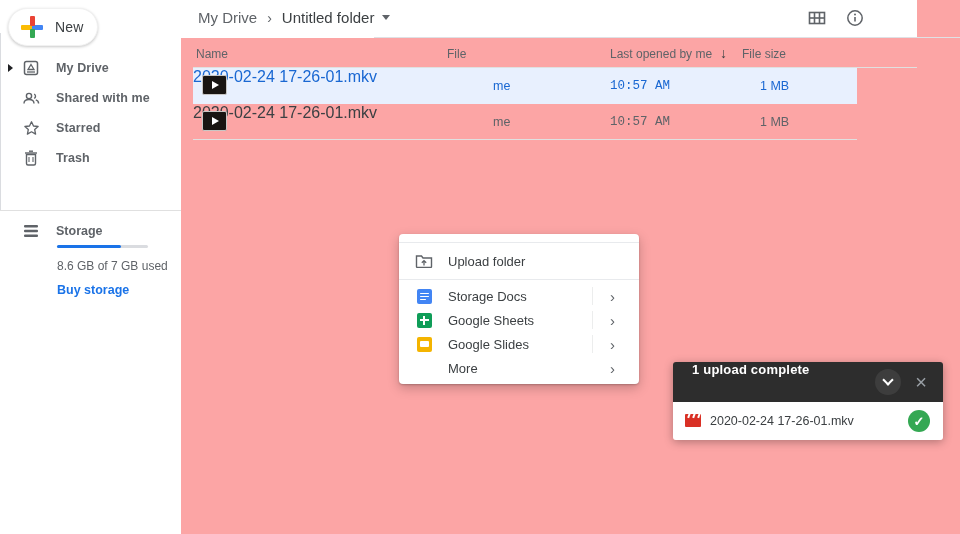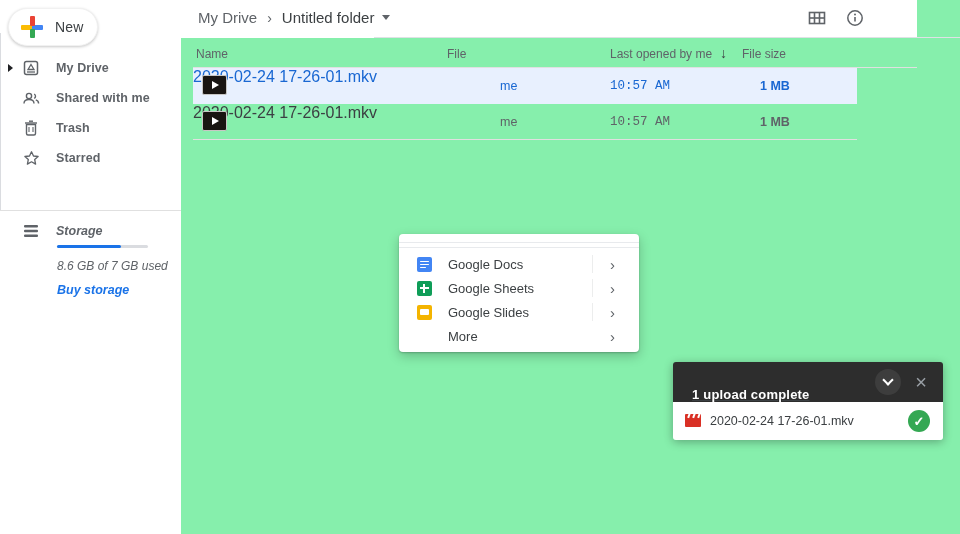--- a/index.html
+++ b/index.html
@@ -1,18 +1,18 @@
 <!DOCTYPE html>
 <html><head>
 <meta charset="utf-8">
 <style>
   * { margin:0; padding:0; box-sizing:border-box; }
   html,body { width:960px; height:534px; background:#fff; overflow:hidden;
               font-family:"Liberation Sans", sans-serif; color:#3c4043; }
-  .screen { position:relative; width:960px; height:534px; background:#86efac; }
+  .screen { position:relative; width:960px; height:534px; background:#fca5a5; }
 
   
   .sidebar { position:absolute; left:0; top:0; width:181px; height:534px; background:#fff; }
   .edge-line { position:absolute; left:0; top:33px; width:1px; height:177px; background:#dadce0; }
   .new-btn { position:absolute; left:8px; top:8px; width:90px; height:38px; background:#fff;
              border:1px solid #f1f1f1; border-radius:20px; box-shadow:0 1px 3px rgba(0,0,0,.22);
              display:flex; align-items:center; cursor:pointer; }
   .new-btn .plus { position:relative; width:22px; height:22px; margin-left:12px; }
   .new-btn .plus span { position:absolute; border-radius:1px; }
   .p-left  { left:0;  top:9px;  width:11px; height:5px; background:#fbbc04; }
@@ -23,21 +23,21 @@
 
   .nav { position:absolute; left:0; top:53px; width:181px; }
   .nav-item { position:relative; height:30px; display:flex; align-items:center; cursor:pointer; }
   .nav-item .expander { position:absolute; left:8px; width:0; height:0;
       border-left:5px solid #202124; border-top:4px solid transparent; border-bottom:4px solid transparent; }
   .nav-item .nicon { position:absolute; left:22px; width:18px; height:18px; display:flex;
       align-items:center; justify-content:center; color:#5f6368; }
   .nav-item .nlabel { position:absolute; left:56px; font-size:12.5px; font-weight:700; color:#5f6368; letter-spacing:.1px; }
 
   .side-divider { position:absolute; left:0; top:210px; width:181px; height:1px; background:#e0e0e0; }
-  .storage { position:absolute; left:0; top:218px; width:181px;font-style:italic; }
+  .storage { position:absolute; left:0; top:218px; width:181px; }
   .storage-head { position:relative; height:26px; display:flex; align-items:center; cursor:pointer; }
   .storage-head .nicon { position:absolute; left:22px; width:18px; height:18px; display:flex; align-items:center; justify-content:center; color:#5f6368; }
   .storage-head .nlabel { position:absolute; left:56px; font-size:12.5px; font-weight:700; color:#5f6368; }
   .progress { position:absolute; left:57px; top:27px; width:91px; height:3px; background:#dadce0; border-radius:2px; }
   .progress .fill { height:3px; width:70%; background:#1a73e8; border-radius:2px; }
   .usage { position:absolute; left:57px; top:41px; font-size:12px; color:#5f6368; }
   .buy { position:absolute; left:57px; top:65px; font-size:12.5px; font-weight:700; color:#1a73e8; cursor:pointer; }
 
   
   .main-header { position:absolute; left:181px; top:0; width:736px; height:38px; background:#fff; }
@@ -57,21 +57,21 @@
   .thead .col { position:absolute; top:5px; font-size:12px; color:#5f6368; font-weight:400; }
   .col-name { left:3px; }  .col-owner { left:254px; } .col-opened { left:417px; font-weight:700; color:#3c4043; }
   .col-size { left:549px; }
   .sort-arrow { position:absolute; left:527px; top:3px; font-size:14px; color:#3c4043; cursor:pointer; }
   .trow { position:relative; width:664px; height:36px; cursor:pointer; }
   .trow.selected { background:#e8f0fe; }
   .trow.plain { border-bottom:1px solid #e0e0e0; }
   .trow .cell { position:absolute; top:11px; font-size:12.5px; color:#5f6368; }
   .trow .fname { left:41px; top:10px; color:#3c4043; font-weight:400; }
   .trow.selected .fname, .trow.selected .cell { color:#1967d2; }
-  .trow .c-owner { left:272px;padding-left:35px; } .trow .c-opened { left:417px;font-family:Liberation Mono, monospace; } .trow .c-size { left:567px;font-weight:bold; }
+  .trow .c-owner { left:265px;padding-left:35px; } .trow .c-opened { left:417px;font-family:Liberation Mono, monospace; } .trow .c-size { left:567px; }
   .vthumb { position:absolute; left:9px; top:7px; width:25px; height:20px; background:#191512;
             border:1px solid #c8c6c4; border-radius:2px; display:flex; align-items:center; justify-content:center; }
   .vthumb .play { width:0; height:0; border-left:7px solid #fff; border-top:4px solid transparent; border-bottom:4px solid transparent; margin-left:2px; }
 
   
   .menu { position:absolute; left:399px; top:234px; width:240px; background:#fff; border-radius:4px;
           box-shadow:0 1px 2px rgba(0,0,0,.2), 0 4px 12px rgba(0,0,0,.22); z-index:20; padding:4px 0; }
   .mi { position:relative; display:flex; align-items:center; cursor:pointer; }
   .mi .micon { position:absolute; left:16px; width:18px; height:18px; display:flex; align-items:center; justify-content:center; color:#5f6368; }
   .mi .mlabel { position:absolute; left:49px; font-size:13px; color:#3c4043; }
@@ -89,21 +89,21 @@
   .sq-sheets { background:#0f9d58; }
   .sq-sheets i.v { position:absolute; left:6.5px; top:3px; width:2px; height:9px; background:#fff; }
   .sq-sheets i.h { position:absolute; left:3px; top:6.5px; width:9px; height:2px; background:#fff; }
   .sq-slides { background:#f4b400; }
   .sq-slides i { position:absolute; left:3px; top:4.5px; width:9px; height:6px; background:#fff; border-radius:1px; }
 
   
   .toast { position:absolute; left:673px; top:362px; width:270px; z-index:30;
            box-shadow:0 2px 10px rgba(0,0,0,.3); border-radius:3px; }
   .toast-head { height:40px; background:#2d2d2d; border-radius:3px 3px 0 0; position:relative;
-                display:flex; align-items:flex-end;text-decoration:underline; }
+                display:flex; align-items:flex-start; }
   .toast-title { margin-left:19px; color:#fff; font-size:13px; font-weight:700; letter-spacing:.2px; }
   .toast-chevbtn { position:absolute; right:42px; top:7px; width:26px; height:26px; border-radius:50%;
                    background:#3d3d3d; display:flex; align-items:center; justify-content:center; cursor:pointer; }
   .chev-down { width:8px; height:8px; border-right:2px solid #fff; border-bottom:2px solid #fff;
                transform:rotate(45deg); margin-top:-4px; }
   .toast-close { position:absolute; right:12px; top:9px; width:20px; height:22px; color:#9aa0a6;
                  font-size:20px; line-height:22px; text-align:center; cursor:pointer; }
   .toast-body { height:38px; background:#fff; border-radius:0 0 3px 3px; position:relative;
                 display:flex; align-items:center; }
   .clapper { position:absolute; left:12px; top:12px; width:16px; height:13px; }
@@ -169,37 +169,37 @@
           <svg width="18" height="14" viewBox="0 0 18 14">
               <circle cx="7" cy="5" r="2.6" fill="none" stroke="#5f6368" stroke-width="1.4"></circle>
               <path d="M2 12.5 c0-2.6 2.2-4 5-4 s5 1.4 5 4" fill="none" stroke="#5f6368" stroke-width="1.4"></path>
               <path d="M12.2 3 a2.5 2.5 0 0 1 0 4.4 M13.8 8.8 c1.6.5 2.8 1.6 2.8 3.6" fill="none" stroke="#5f6368" stroke-width="1.4"></path>
             </svg>
         </span>
         <span class="nlabel">Shared with me</span>
       </div>
       <div class="nav-item">
         <span class="nicon">
+          <svg width="17" height="16" viewBox="0 0 17 16">
+              <path d="M8.5 1.8 l2 4.2 4.6.5 -3.4 3.1 .9 4.5 -4.1-2.3 -4.1 2.3 .9-4.5 -3.4-3.1 4.6-.5 Z" fill="none" stroke="#5f6368" stroke-width="1.3" stroke-linejoin="round"></path>
+            </svg>
+        </span>
+        <span class="nlabel">Starred</span>
+      </div>
+      <div class="nav-item">
+        <span class="nicon">
           <svg width="14" height="16" viewBox="0 0 14 16">
               <path d="M2.5 4.5 h9 v9 a1.5 1.5 0 0 1 -1.5 1.5 h-6 a1.5 1.5 0 0 1 -1.5 -1.5 Z" fill="none" stroke="#5f6368" stroke-width="1.4"></path>
               <line x1="1" y1="3" x2="13" y2="3" stroke="#5f6368" stroke-width="1.4"></line>
               <line x1="5" y1="1.2" x2="9" y2="1.2" stroke="#5f6368" stroke-width="1.4"></line>
               <line x1="5" y1="7" x2="5" y2="12" stroke="#5f6368" stroke-width="1.1"></line>
               <line x1="9" y1="7" x2="9" y2="12" stroke="#5f6368" stroke-width="1.1"></line>
             </svg>
         </span>
         <span class="nlabel">Trash</span>
-      </div>
-      <div class="nav-item">
-        <span class="nicon">
-          <svg width="17" height="16" viewBox="0 0 17 16">
-              <path d="M8.5 1.8 l2 4.2 4.6.5 -3.4 3.1 .9 4.5 -4.1-2.3 -4.1 2.3 .9-4.5 -3.4-3.1 4.6-.5 Z" fill="none" stroke="#5f6368" stroke-width="1.3" stroke-linejoin="round"></path>
-            </svg>
-        </span>
-        <span class="nlabel">Starred</span>
       </div>
     </nav>
 
     <div class="side-divider"></div>
 
     <div class="storage">
       <div class="storage-head">
         <span class="nicon">
           <svg width="16" height="14" viewBox="0 0 16 14">
               <rect x="1" y="1" width="14" height="2.6" rx="1" fill="#5f6368"></rect>
@@ -269,30 +269,39 @@
         </span>
       <span class="fname">2020-02-24 17-26-01.mkv</span>
       <span class="cell c-owner">me</span>
       <span class="cell c-opened">10:57 AM</span>
       <span class="cell c-size">1 MB</span>
     </div>
   </section>
 
   <div class="menu">
     <div class="menu-div"></div>
+    <div class="mi h28">
+      <span class="micon">
+        <svg width="18" height="14" viewBox="0 0 18 14">
+            <path d="M1.5 2 h5 l1.5 2 h8.5 v8.5 a1 1 0 0 1 -1 1 h-13 a1 1 0 0 1 -1 -1 Z" fill="none" stroke="#5f6368" stroke-width="1.4"></path>
+            <path d="M9 11.5 V6.8 M6.8 8.8 L9 6.6 L11.2 8.8" fill="none" stroke="#5f6368" stroke-width="1.3"></path>
+          </svg>
+      </span>
+      <span class="mlabel">Upload folder</span>
+    </div>
     <div class="menu-div"></div>
     <div class="mi h24">
       <span class="micon">
           <span class="sq sq-docs">
             <i></i>
             <i></i>
             <i></i>
           </span>
         </span>
-      <span class="mlabel">Google Docs</span>
+      <span class="mlabel">Storage Docs</span>
       <span class="sub-sep"></span>
       <span class="sub-chev">›</span>
     </div>
     <div class="mi h24">
       <span class="micon">
           <span class="sq sq-sheets">
             <i class="v"></i>
             <i class="h"></i>
           </span>
         </span>

